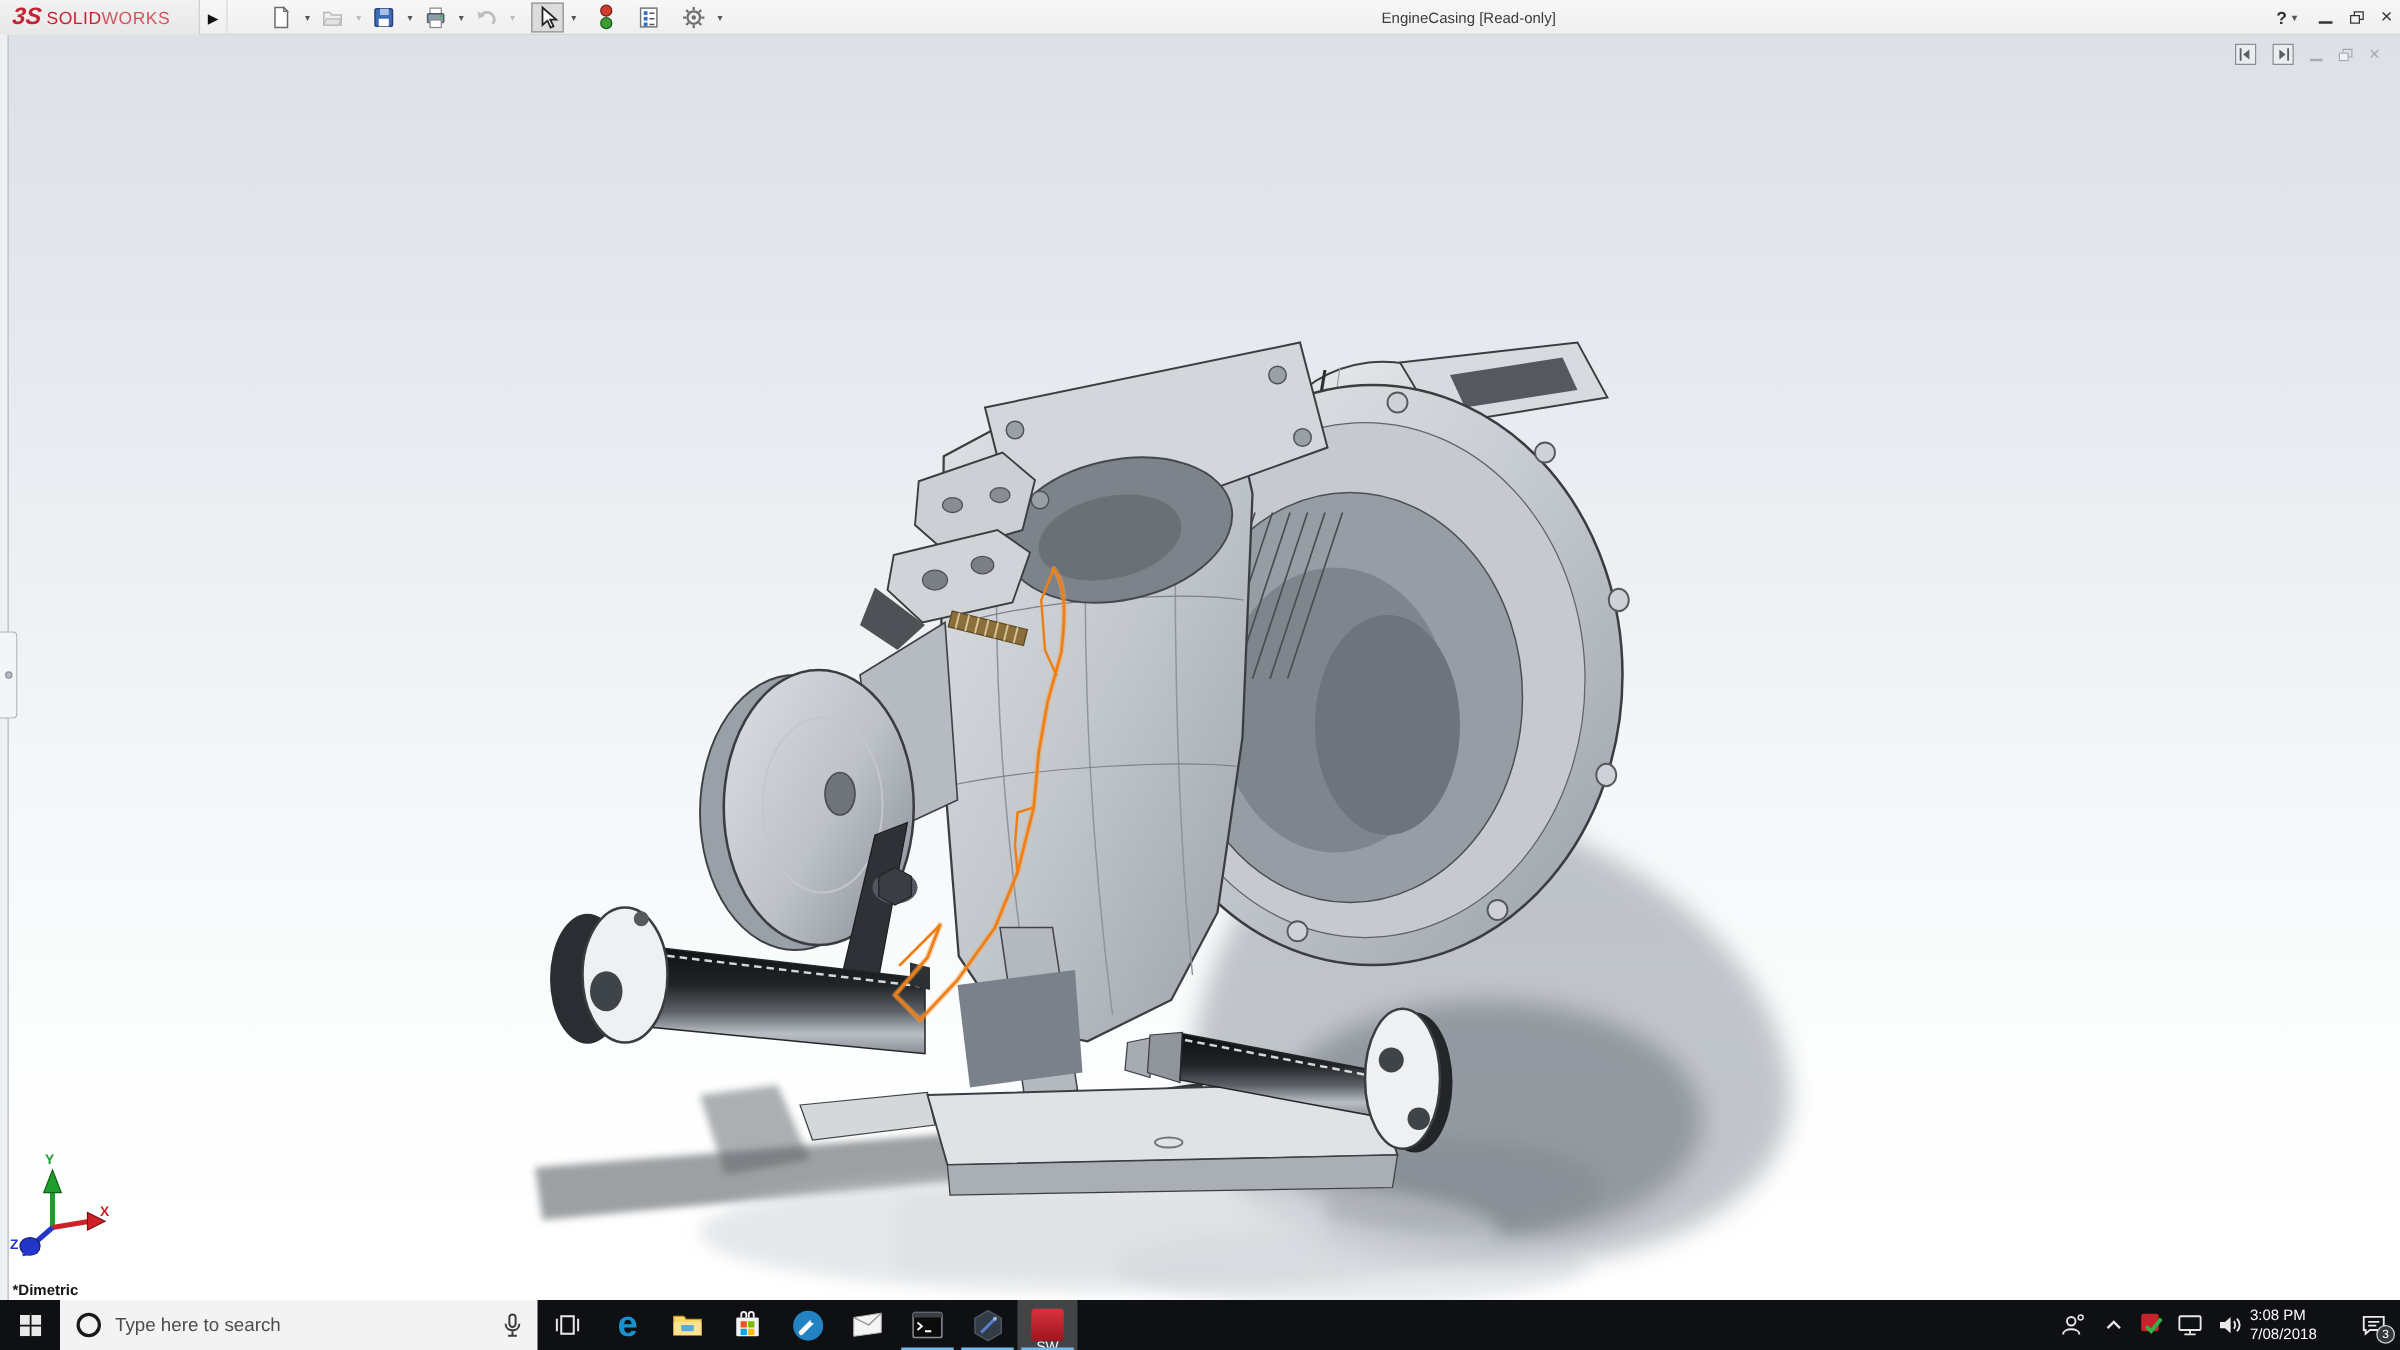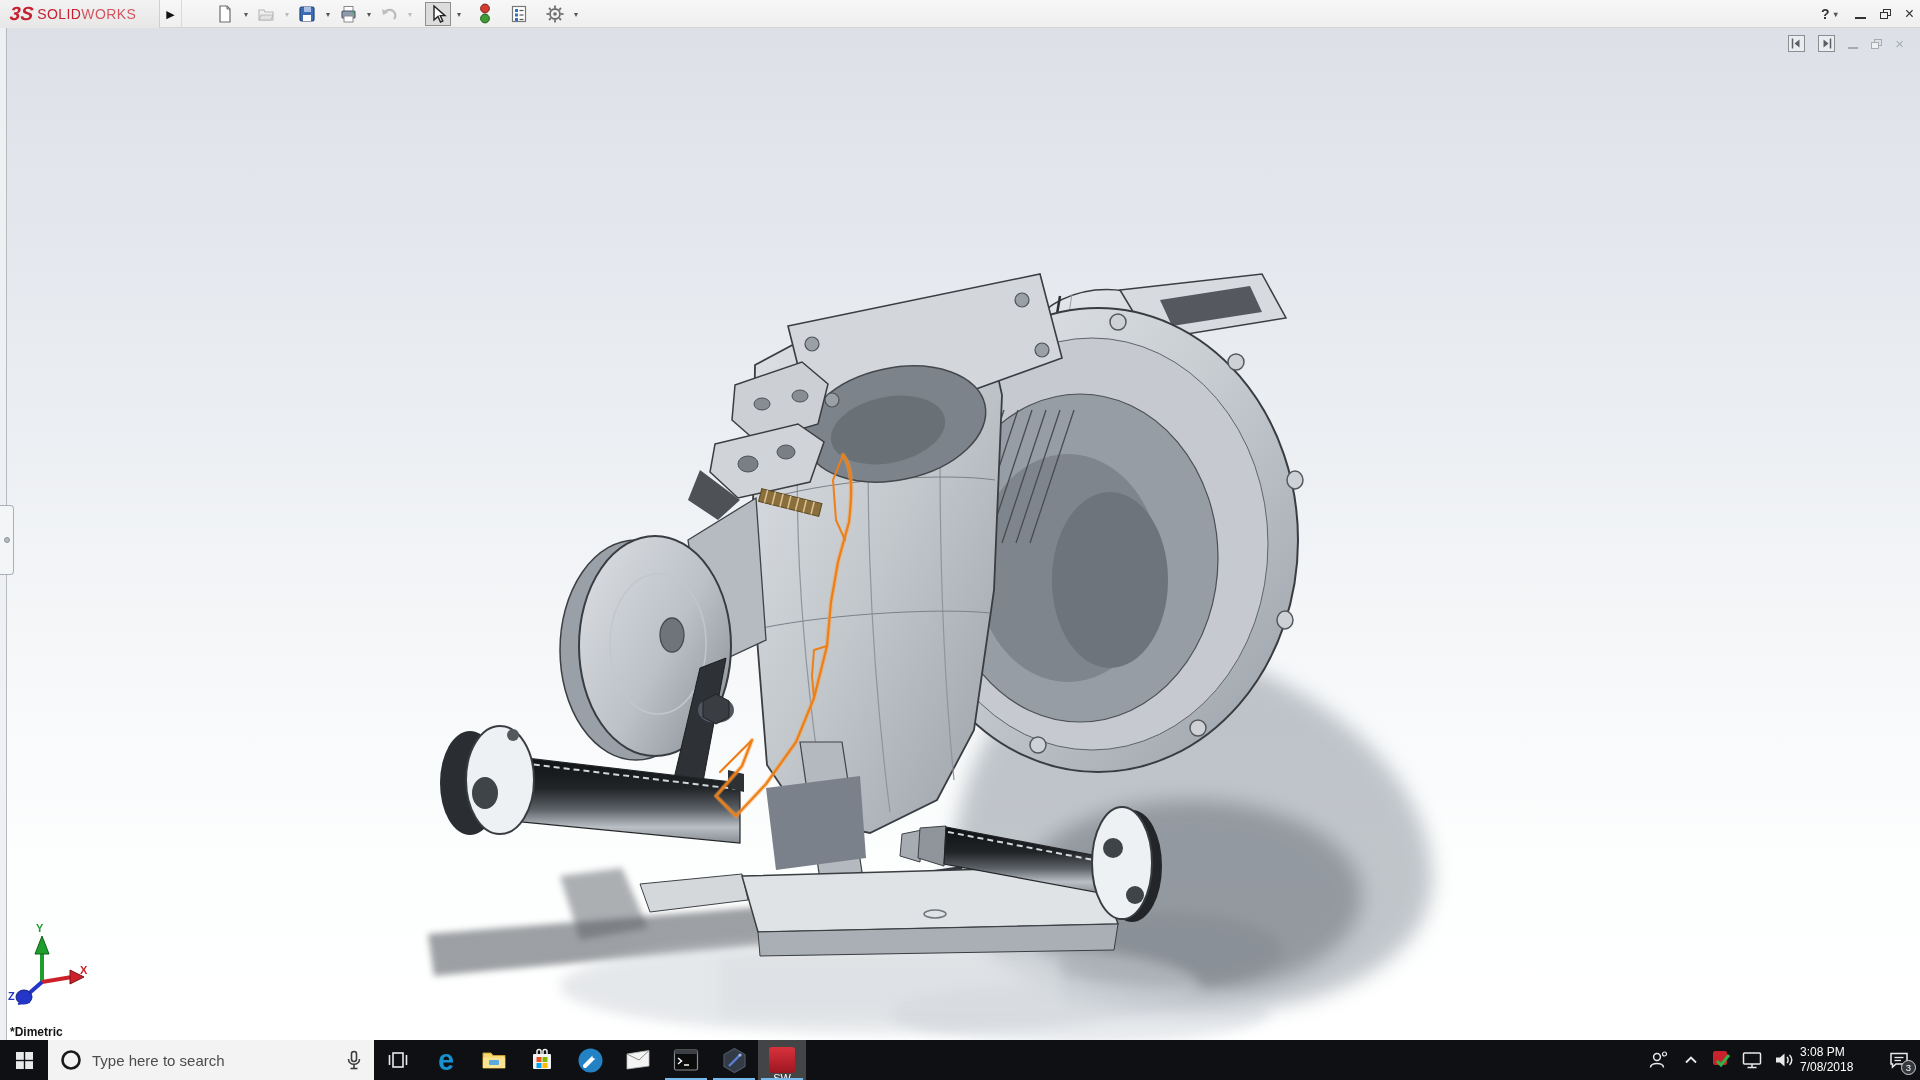--- a/index.html
+++ b/index.html
@@ -68,21 +68,21 @@
   .axis-y { left:28px; top:-4px; color:#1e9e2c; }
   .axis-x { left:72px; top:38px; color:#cc2128; }
   .axis-z { left:0px; top:64px; color:#2436c8; }
   .orient-label { position:absolute; left:10px; bottom:1px; font-size:12px;
     font-weight:bold; color:#141414;margin-top:24px; }
 
   
   .taskbar { position:absolute; left:0; top:1040px; width:1920px; height:40px;
     background:#0f1013; display:flex; align-items:stretch; }
   .tb-start { width:48px; display:flex; align-items:center; justify-content:center; }
-  .tb-search { width:326px; background:#f3f3f3; display:flex; align-items:center;
+  .tb-search { width:382px; background:#f3f3f3; display:flex; align-items:center;
     padding:0 10px 0 12px; gap:10px; }
   .tb-search input { flex:1; border:none; outline:none; background:transparent;
     font-size:15px; color:#3a3a3a; font-family:"Liberation Sans",sans-serif; }
   .tb-search input::placeholder { color:#4c4c4c; opacity:1; }
   .tb-app { width:48px; position:relative; display:flex; align-items:center; justify-content:center; }
   .tb-app.running::after { content:""; position:absolute; left:3px; right:3px; bottom:0;
     height:2.5px; background:#76b9ed; }
   .tb-app.active { background:rgba(255,255,255,.22); }
   .sw-badge { position:relative; width:26px; height:26px; background:linear-gradient(#d8323c,#9e1620);
     border-radius:3px; display:flex; flex-direction:column; align-items:center; justify-content:center; }
@@ -186,20 +186,21 @@
             <line x1="14.2" y1="14.2" x2="16" y2="16"></line>
           <line x1="16" y1="4" x2="14.2" y2="5.8"></line>
             <line x1="5.8" y1="14.2" x2="4" y2="16"></line>
         </g>
         <circle cx="10" cy="10" r="1.8" fill="#6f6f6f"></circle>
       </svg>
     </div>
     <span class="caret">▾</span>
   </div>
 
+  <div class="win-title">EngineCasing [Read-only]</div>
 
   <div class="win-ctrls">
     <div class="help-btn">
       <span>?</span>
       <span class="caret">▾</span>
     </div>
     <div class="wc-min"></div>
     <div class="wc-restore">
       <div class="b1"></div>
       <div class="b2"></div>

